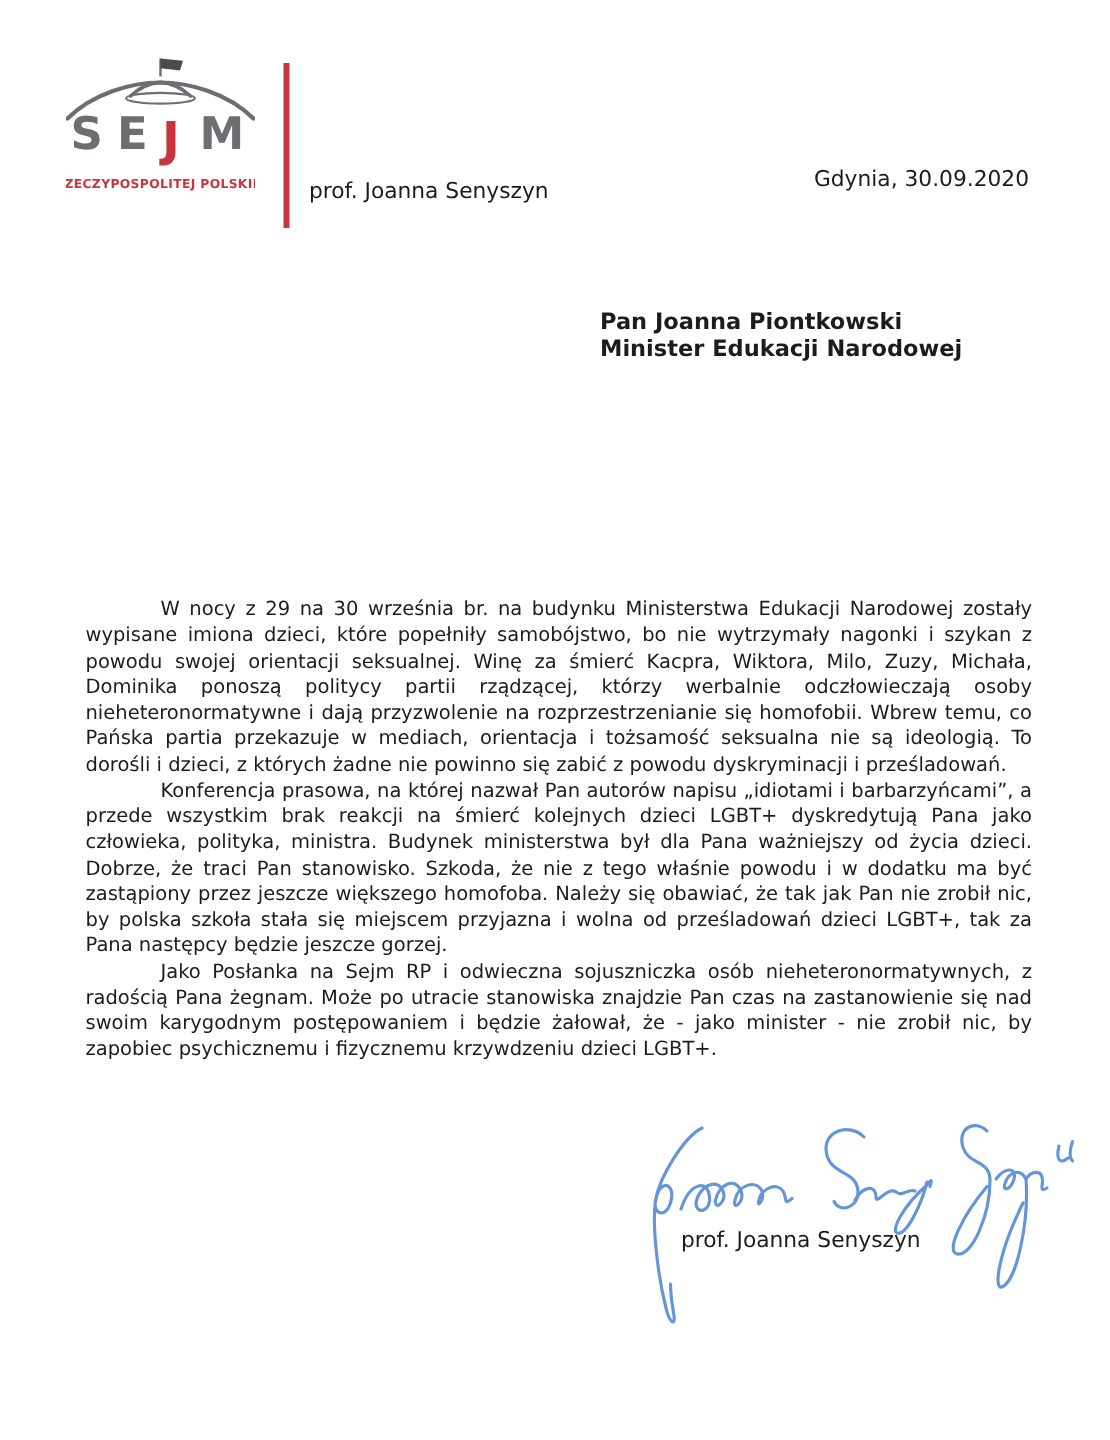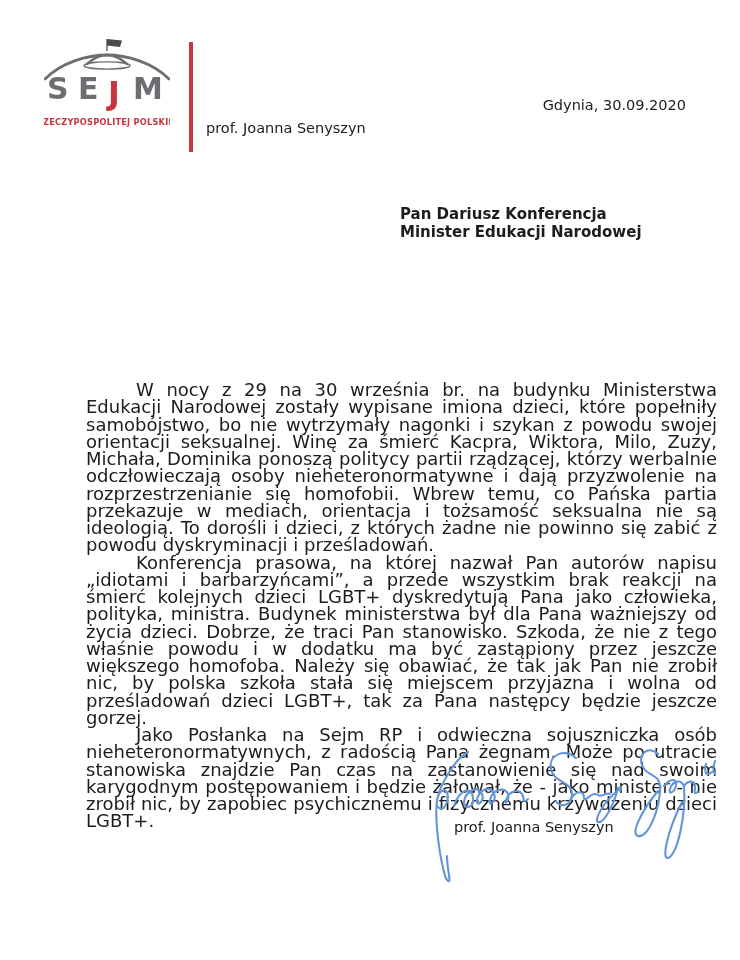--- a/index.html
+++ b/index.html
@@ -11,29 +11,29 @@
     background: #ffffff;
     font-family: "DejaVu Sans", "Liberation Sans", sans-serif;
     color: #1c1c1e;
     overflow: hidden;
   }
 
   
   .logo { position: absolute; left: 44px; top: 38px; width: 126px; height: 98px; }
   .red-bar { position: absolute; left: 189px; top: 42px; width: 4px; height: 110px; background: #c9353f; }
   .sender { position: absolute; left: 206px; top: 82px; font-size: 14.5px; line-height: 18.5px; white-space: pre; }
-  .dateline { position: absolute; right: 54px; top: 97px; font-size: 14.5px; }
+  .dateline { position: absolute; right: 54px; top: 112px; font-size: 14.5px; }
 
   
   .recipient { position: absolute; left: 400px; top: 206px; font-weight: bold; font-size: 15px; line-height: 17.5px; }
 
   
   .title { position: absolute; left: 0; top: 299px; width: 100%; text-align: center; font-weight: bold; font-size: 16.5px; }
   .salutation { position: absolute; left: 57px; top: 352px; font-size: 13.8px; text-indent: 50px; }
-  .body-text { position: absolute; left: 57px; top: 381px; width: 631px; font-size: 18px; line-height: 17.25px; text-align: justify; margin-left: 29px; }
+  .body-text { position: absolute; left: 57px; top: 398px; width: 631px; font-size: 13px; line-height: 17.25px; text-align: justify; }
   .body-text p { margin: 0; text-indent: 50px; }
 
   
   .signature-block { position: absolute; left: 418px; top: 746px; width: 305px; height: 155px; }
   .signature-svg { position: absolute; left: 0; top: 0; }
   .typed-name { position: absolute; left: 36px; top: 73px; font-size: 14.5px; }
 </style>
 </head>
 <body>
 
@@ -63,21 +63,21 @@
 
   <div class="red-bar"></div>
 
   <div class="sender">
     <div>prof. Joanna Senyszyn</div>
   </div>
 
   <div class="dateline">Gdynia, 30.09.2020</div>
 
   <div class="recipient">
-    <div>Pan Dariusz Konferencja</div>
+    <div>Pan Joanna Piontkowski</div>
     <div>Minister Edukacji Narodowej</div>
   </div>
 
 
 
   <div class="body-text">
     <p>W nocy z 29 na 30 września br. na budynku Ministerstwa Edukacji Narodowej zostały wypisane imiona dzieci, które popełniły samobójstwo, bo nie wytrzymały nagonki i szykan z powodu swojej orientacji seksualnej. Winę za śmierć Kacpra, Wiktora, Milo, Zuzy, Michała, Dominika ponoszą politycy partii rządzącej, którzy werbalnie odczłowieczają osoby nieheteronormatywne i dają przyzwolenie na rozprzestrzenianie się homofobii. Wbrew temu, co Pańska partia przekazuje w mediach, orientacja i tożsamość seksualna nie są ideologią. To dorośli i dzieci, z których żadne nie powinno się zabić z powodu dyskryminacji i prześladowań.</p>
     <p>Konferencja prasowa, na której nazwał Pan autorów napisu „idiotami i barbarzyńcami”, a przede wszystkim brak reakcji na śmierć kolejnych dzieci LGBT+ dyskredytują Pana jako człowieka, polityka, ministra. Budynek ministerstwa był dla Pana ważniejszy od życia dzieci. Dobrze, że traci Pan stanowisko. Szkoda, że nie z tego właśnie powodu i w dodatku ma być zastąpiony przez jeszcze większego homofoba. Należy się obawiać, że tak jak Pan nie zrobił nic, by polska szkoła stała się miejscem przyjazna i wolna od prześladowań dzieci LGBT+, tak za Pana następcy będzie jeszcze gorzej.</p>
     <p>Jako Posłanka na Sejm RP i odwieczna sojuszniczka osób nieheteronormatywnych, z radością Pana żegnam. Może po utracie stanowiska znajdzie Pan czas na zastanowienie się nad swoim karygodnym postępowaniem i będzie żałował, że - jako minister - nie zrobił nic, by zapobiec psychicznemu i fizycznemu krzywdzeniu dzieci LGBT+.</p>
   </div>

